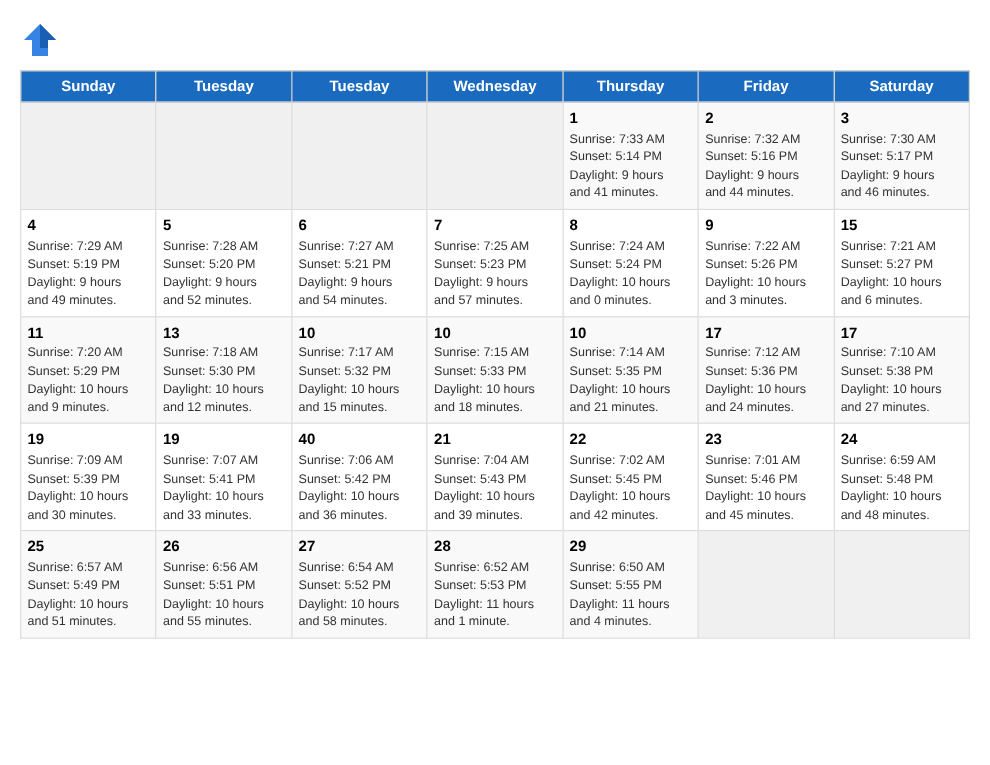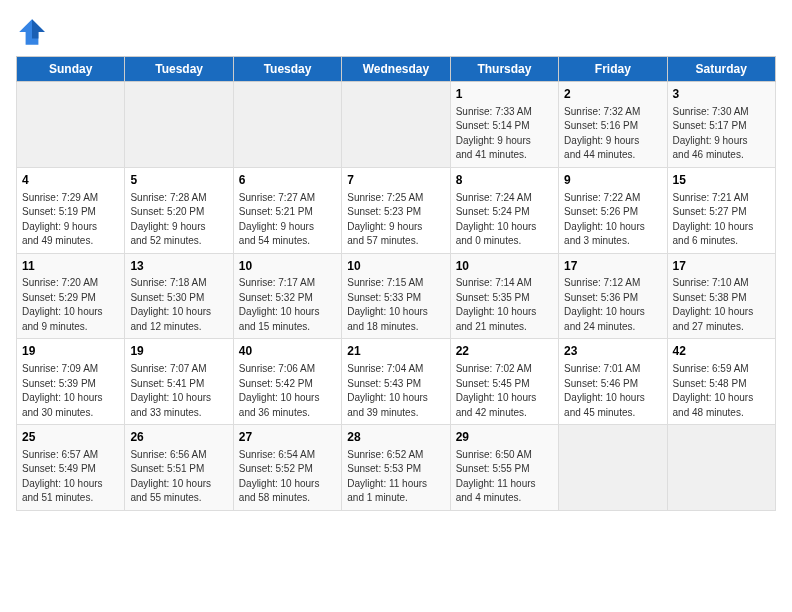--- a/index.html
+++ b/index.html
@@ -220,21 +220,21 @@
         </td>
         <td>
           <span class="day-number">22</span>
           <div class="day-info">Sunrise: 7:02 AM<br>Sunset: 5:45 PM<br>Daylight: 10 hours<br>and 42 minutes.</div>
         </td>
         <td>
           <span class="day-number">23</span>
           <div class="day-info">Sunrise: 7:01 AM<br>Sunset: 5:46 PM<br>Daylight: 10 hours<br>and 45 minutes.</div>
         </td>
         <td>
-          <span class="day-number">42</span>
+          <span class="day-number">24</span>
           <div class="day-info">Sunrise: 6:59 AM<br>Sunset: 5:48 PM<br>Daylight: 10 hours<br>and 48 minutes.</div>
         </td>
       </tr>
       <tr>
         <td>
           <span class="day-number">25</span>
           <div class="day-info">Sunrise: 6:57 AM<br>Sunset: 5:49 PM<br>Daylight: 10 hours<br>and 51 minutes.</div>
         </td>
         <td>
           <span class="day-number">26</span>

